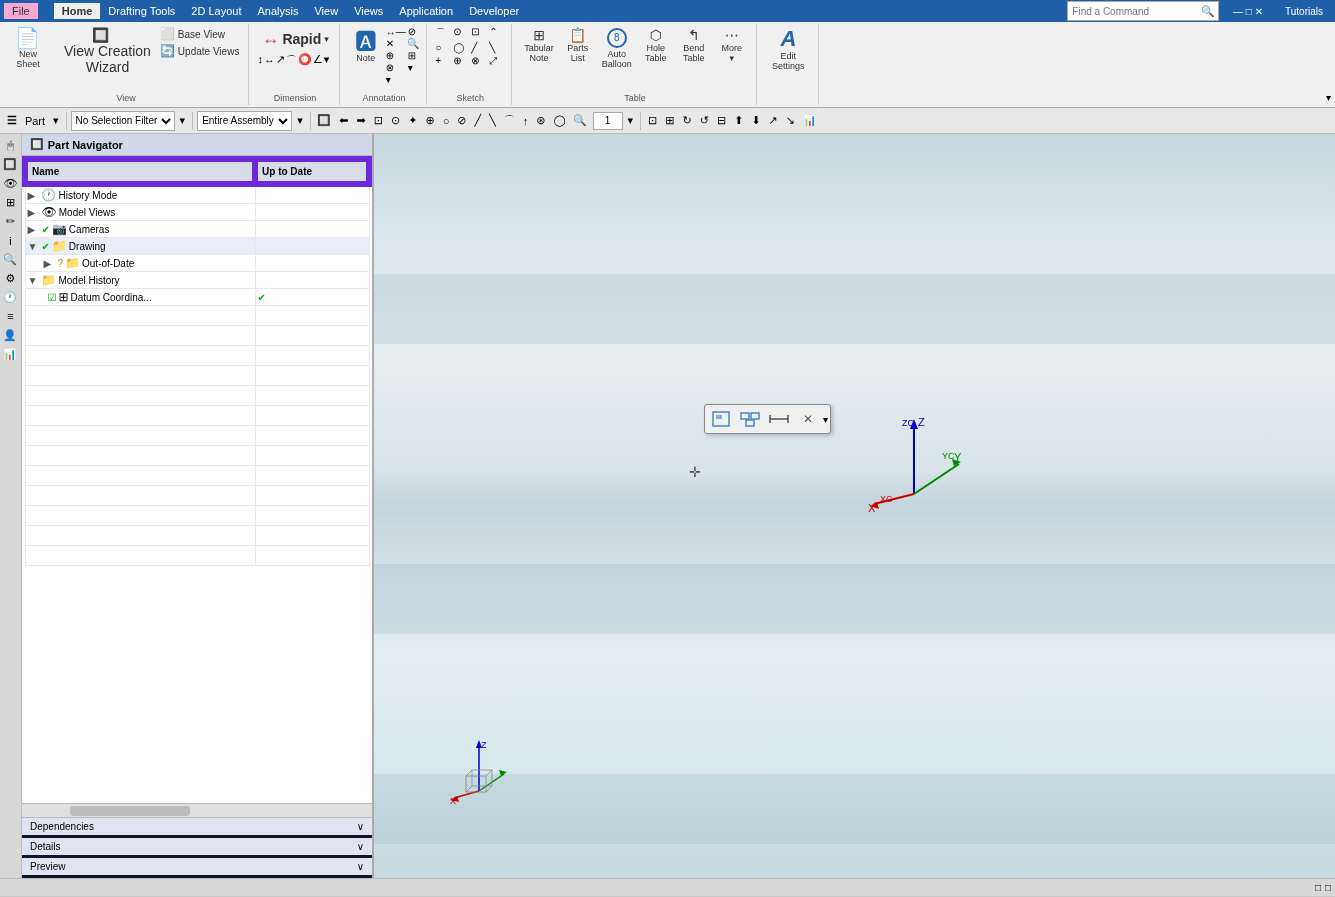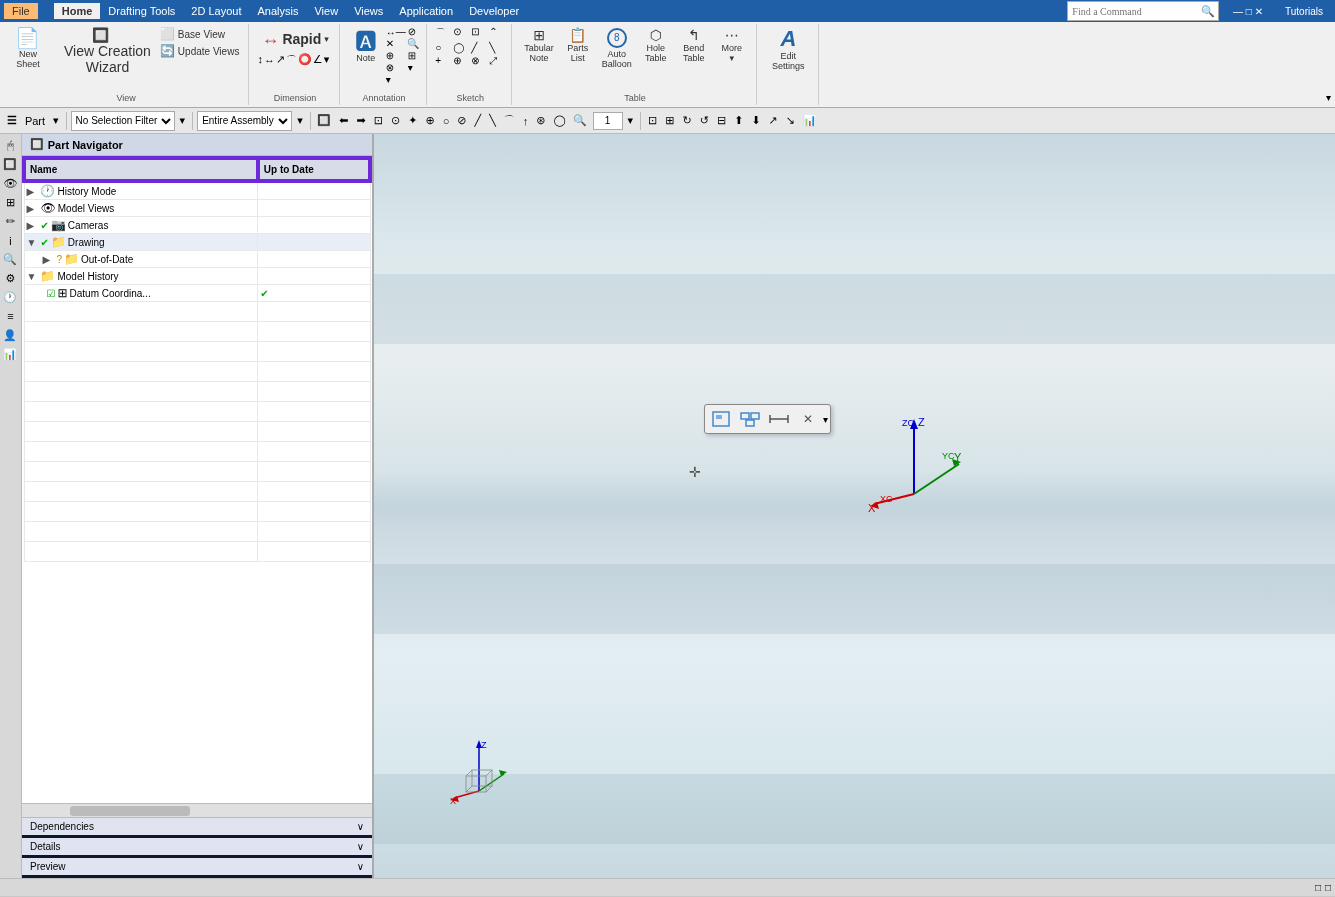--- a/index.html
+++ b/index.html
@@ -1,21 +1,21 @@
 <!DOCTYPE html>
 <html><head>
   <meta charset="utf-8">
   <style>
     * { box-sizing: border-box; margin: 0; padding: 0; }
     body { font-family: 'Segoe UI', Tahoma, Geneva, Verdana, sans-serif; font-size: 11px; background: #c8c8c8; overflow: hidden; width: 1335px; height: 897px; }
 
     
     #menu-bar { display: flex; align-items: center; background: #1e5fa8; height: 22px; padding: 0 4px; }
     #menu-bar span { color: white; font-size: 11px; padding: 2px 8px; cursor: pointer; }
-    #menu-bar span.active { background: #fdba74; color: #333; }
+    #menu-bar span.active { background: #f9a8d4; color: #333; }
 
     
     #ribbon { background: #f0f0f0; border-bottom: 1px solid #aaa; display: flex; flex-direction: column; }
     #ribbon-content { display: flex; align-items: stretch; height: 85px; padding: 2px 4px; gap: 2px; }
     .ribbon-group { display: flex; flex-direction: column; align-items: center; border-right: 1px solid #ccc; padding: 2px 6px; min-width: 60px; }
     .ribbon-group-label { font-size: 9px; color: #555; margin-top: auto; padding-top: 2px; }
     .ribbon-group-items { display: flex; align-items: flex-start; gap: 2px; flex: 1; }
     .ribbon-btn { display: flex; flex-direction: column; align-items: center; justify-content: center; cursor: pointer; padding: 2px 4px; border-radius: 2px; min-width: 36px; font-size: 9px; color: #333; text-align: center; }
     .ribbon-btn .icon { font-size: 20px; line-height: 1; }
     .ribbon-btn .icon-sm { font-size: 14px; line-height: 1; }
@@ -35,21 +35,21 @@
 
     
     #left-sidebar { width: 22px; background: #d8d8d8; border-right: 1px solid #bbb; display: flex; flex-direction: column; align-items: center; padding-top: 2px; gap: 1px; }
     #left-sidebar .sb-icon { width: 18px; height: 18px; display: flex; align-items: center; justify-content: center; cursor: pointer; font-size: 11px; border-radius: 2px; }
 
     
     #part-navigator { width: 352px; background: #f0f0f0; border-right: 2px solid #aaa; display: flex; flex-direction: column; }
     #pn-header { background: #d0d8e8; padding: 4px 8px; font-size: 11px; font-weight: bold; border-bottom: 1px solid #bbb; display: flex; align-items: center; gap: 4px; }
     #pn-tree { flex: 1; overflow-y: auto; overflow-x: hidden; background: white; }
     #pn-tree table { width: 100%; border-collapse: collapse; }
-    #pn-tree table th { background: #d8dce8; font-size: 10px; border: 4px solid #6d28d9; padding: 4px 4px; text-align: left; position: sticky; top: 0; }
+    #pn-tree table th { background: #d8dce8; font-size: 10px; border: 6px solid #6d28d9; padding: 4px 4px; text-align: left; position: sticky; top: 0; }
     #pn-tree table td { border: 1px solid #e8e8e8; padding: 1px 2px; font-size: 10px; vertical-align: middle; }
     .tree-row { display: flex; align-items: center; gap: 2px; }
     .tree-expand { width: 12px; font-size: 10px; cursor: pointer; color: #555; }
     .tree-icon { font-size: 12px; }
     .tree-label { font-size: 10px; }
     #pn-bottom { border-top: 1px solid #bbb; }
     .pn-section { border-bottom: 3px solid #0f172a; }
     .pn-section-header { background: #e0e4f0; padding: 3px 8px; display: flex; justify-content: space-between; align-items: center; cursor: pointer; font-size: 10px; }
     #pn-scrollbar { height: 14px; background: #e0e0e0; border-top: 1px solid #bbb; position: relative; }
 
@@ -67,21 +67,21 @@
     #coord-small { position: absolute; bottom: 70px; left: 70px; }
 
     
     #cursor { position: absolute; top: 330px; left: 315px; font-size: 14px; color: #555; pointer-events: none; }
 
     
     #status-bar { height: 18px; background: #d8d8d8; border-top: 1px solid #bbb; display: flex; align-items: center; padding: 0 4px; font-size: 10px; justify-content: flex-end; gap: 4px; }
 
     
     #search-bar { position: absolute; right: 250px; top: 0; display: flex; align-items: center; background: white; border: 1px solid #aaa; height: 20px; }
-    #search-bar input { border: none; outline: none; font-size: 10px; padding: 0 4px; width: 130px; font-family: Liberation Serif, serif; }
+    #search-bar input { border: none; outline: none; font-size: 10px; padding: 0 4px; width: 130px; }
   </style>
 </head>
 <body>
 
 <div id="menu-bar">
   <span class="active">File</span>
   <span style="background:#f0f0f0;color:#333;font-weight:bold;margin-left:16px;">Home</span>
   <span>Drafting Tools</span>
   <span>2D Layout</span>
   <span>Analysis</span>

